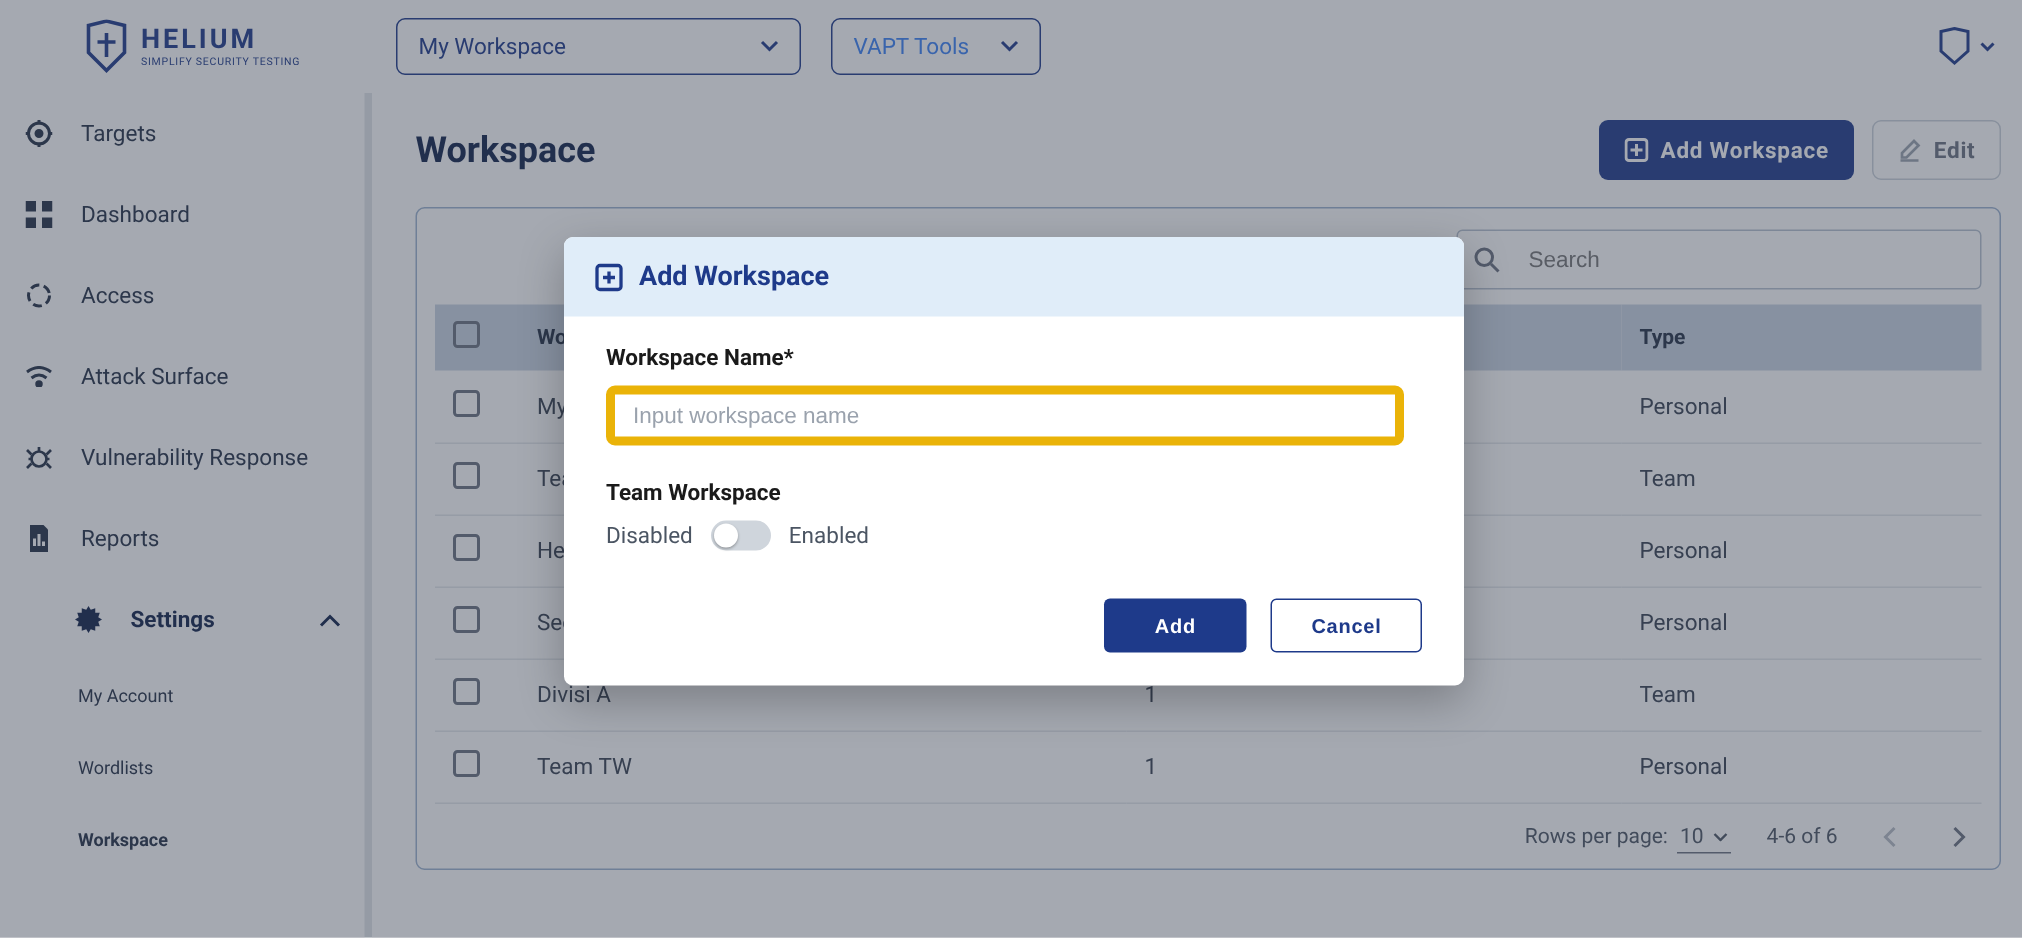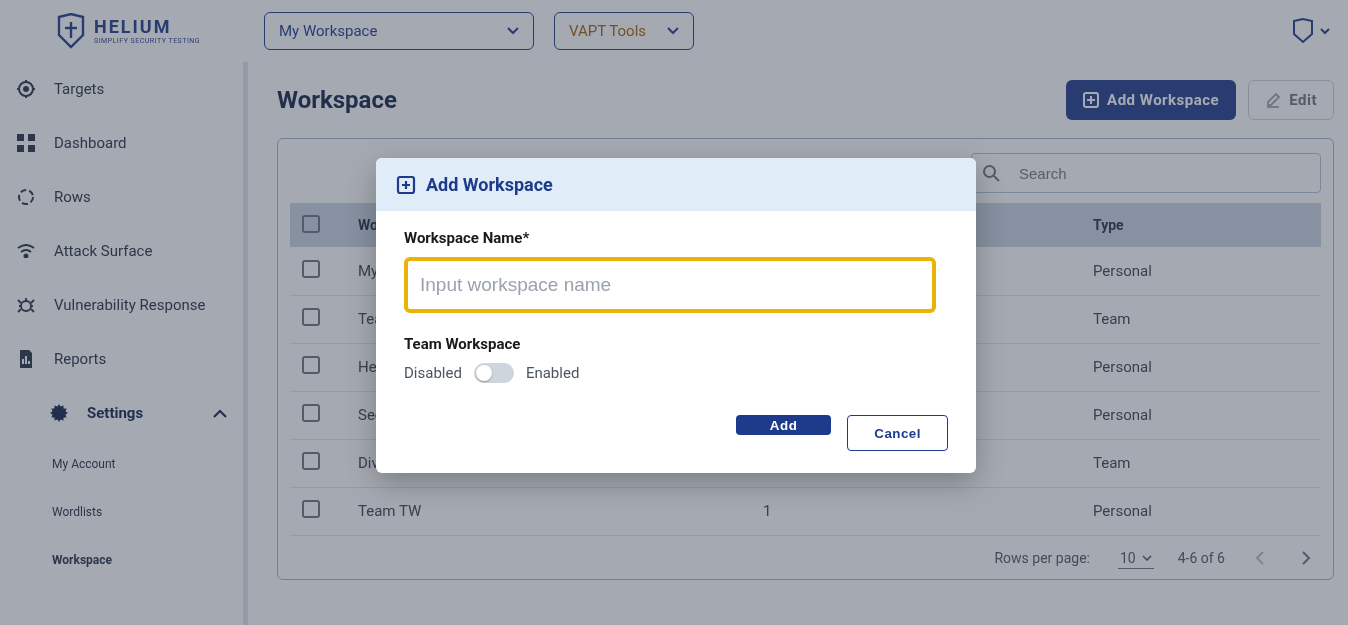--- a/index.html
+++ b/index.html
@@ -28,21 +28,21 @@
   .logo-text .big { font-weight:700; letter-spacing:2px; font-size:18px; color:#1e3a8a;}
   .logo-text .small { font-size:7px; letter-spacing:0.5px; color:#1e3a8a; margin-top:2px;}
   .ws-select {
     border:1px solid #1e3a8a; border-radius:6px; height:38px; width:270px;
     display:flex; align-items:center; justify-content:space-between; padding:0 14px;
     color:#1e3a8a; font-size:15px; cursor:pointer;
   }
   .tools-select {
     border:1px solid #1e3a8a; border-radius:6px; height:38px; width:140px;
     display:flex; align-items:center; justify-content:space-between; padding:0 14px;
-    color:#a16207; font-size:15px; cursor:pointer; margin-left:4px;
+    color:#3b82f6; font-size:15px; cursor:pointer; margin-left:4px;
   }
   .topbar-spacer { flex:1; }
   .usermenu { display:flex; align-items:center; gap:6px; margin-right:8px; color:#1e3a8a; cursor:pointer;}
 
   
   .sidebar {
     position:absolute; left:0; top:62px; bottom:0; width:248px;
     border-right:5px solid #e2e5e9;
   }
   .nav-item {
@@ -95,55 +95,55 @@
     width:18px; height:18px; border:2px solid #6b7280; border-radius:3px; display:inline-block;
   }
   .col-chk { width:56px;}
   .col-members { width:330px;}
   .col-type { width:240px;}
 
   .pager {
     display:flex; align-items:center; justify-content:flex-end; gap:24px;
     margin-top:6px; color:#4b5563; font-size:14px; padding:6px 4px;
   }
-  .pager .rpp { display:flex; align-items:center; gap:28px;}
+  .pager .rpp { display:flex; align-items:center; gap:6px;}
   .pager .rpp .sel { display:flex; align-items:center; gap:6px; border-bottom:1px solid #6b7280; padding:2px 2px;}
   .pager .navbtn { color:#9aa2ad; cursor:pointer; padding:0 6px;}
 
   
   .backdrop {
     position:absolute; inset:0; background:rgba(55,65,81,0.45);
   }
   .modal {
     position:absolute; left:376px; top:158px; width:600px;
     background:#fff; border-radius:6px; box-shadow:0 10px 30px rgba(0,0,0,0.25);
     overflow:hidden;
   }
   .modal-head {
     background:#e0edf9; display:flex; align-items:center; gap:10px;
     padding:16px 20px; color:#1e3a8a; font-size:18px; font-weight:700;
   }
   .modal-body { padding:18px 40px 10px 28px;}
   .form-label { font-weight:700; font-size:15px; color:#1a1a1a; margin-bottom:10px; display:block;}
   .text-input {
-    width:100%; height:56px; border:4px solid #eab308; border-radius:6px; padding:0 12px;
-    font-size:19px; color:#374151;
+    width:100%; height:40px; border:6px solid #eab308; border-radius:6px; padding:0 12px;
+    font-size:15px; color:#374151;
   }
   .text-input::placeholder{color:#9aa2ad;}
   .section2 { margin-top:22px;}
   .toggle-row { display:flex; align-items:center; gap:12px; margin-top:10px; color:#4b5563; font-size:15px;}
   .toggle {
     width:40px; height:20px; border-radius:999px; background:#cfd5dc; position:relative; cursor:pointer;
   }
   .toggle .knob {
     position:absolute; top:2px; left:2px; width:16px; height:16px; border-radius:50%; background:#fff;
     box-shadow:0 1px 2px rgba(0,0,0,0.3);
   }
   .modal-actions { display:flex; justify-content:flex-end; gap:16px; padding:22px 28px;}
-  .btn-add { background:#1e3a8a; color:#fff; height:20px; border-radius:4px; padding:0 34px; font-weight:700; letter-spacing:0.5px; border:none; cursor:pointer;margin-left:26px;}
+  .btn-add { background:#1e3a8a; color:#fff; height:36px; border-radius:4px; padding:0 34px; font-weight:700; letter-spacing:0.5px; border:none; cursor:pointer;margin-left:26px;}
   .btn-cancel { background:#fff; color:#1e3a8a; height:36px; border:1px solid #1e3a8a; border-radius:4px; padding:0 26px; font-weight:700; letter-spacing:0.5px; cursor:pointer;}
 
   svg { display:block; }
 </style>
 </head>
 <body>
 
 <div class="topbar">
   <div class="logo-wrap">
     <span class="logo-mark">
@@ -214,21 +214,21 @@
         </svg>
     </span>
     <span>Dashboard</span>
   </div>
   <div class="nav-item">
     <span class="icon">
       <svg width="18" height="18" viewBox="0 0 18 18" fill="none" stroke="#243046" stroke-width="2">
           <circle cx="9" cy="9" r="7" stroke-dasharray="6 3"></circle>
         </svg>
     </span>
-    <span>Rows</span>
+    <span>Access</span>
   </div>
   <div class="nav-item">
     <span class="icon">
       <svg width="18" height="14" viewBox="0 0 18 14" fill="none" stroke="#243046" stroke-width="2">
           <path d="M1 4 Q9 -2 17 4"></path>
           <path d="M4 8 Q9 4 14 8"></path>
           <circle cx="9" cy="12" r="1.5" fill="#243046"></circle>
         </svg>
     </span>
     <span>Attack Surface</span>

